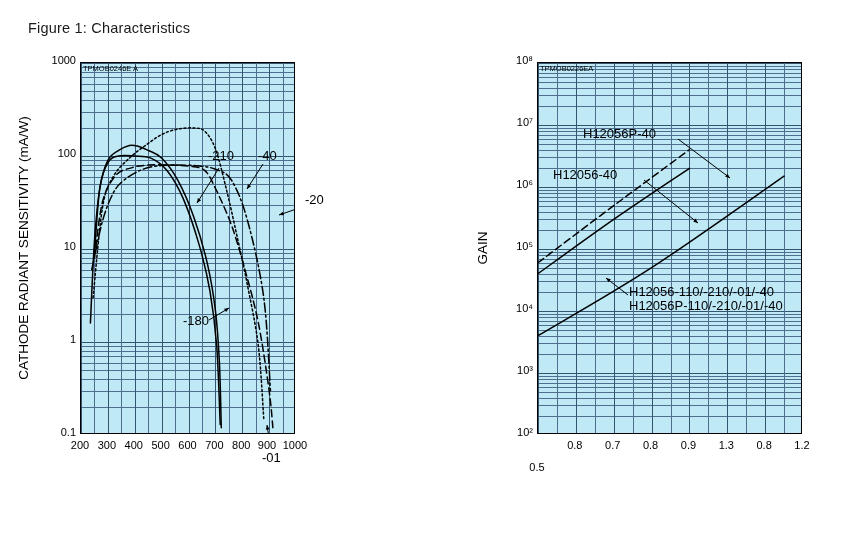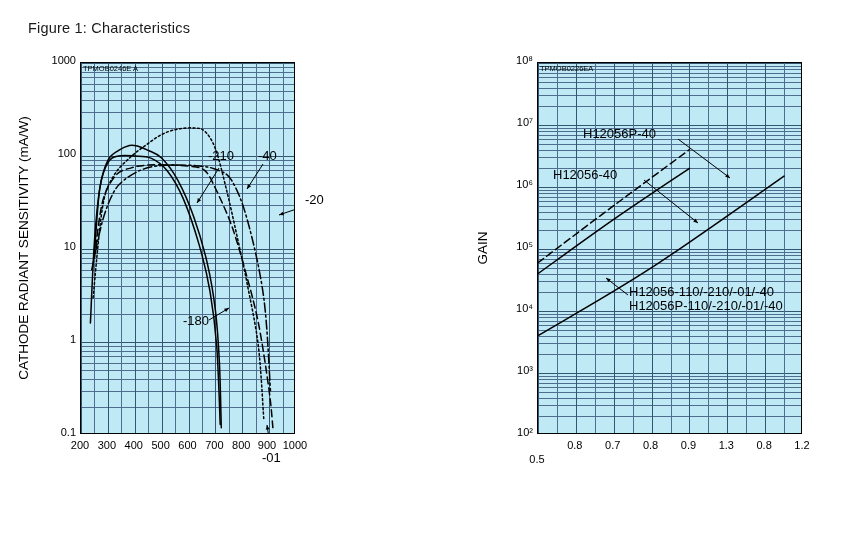--- a/index.html
+++ b/index.html
@@ -258,21 +258,21 @@
         <path d="M 0.00 210.67 C 12.62 201.63, 50.48 173.97, 75.71 156.42 C 100.95 138.86, 138.81 113.85, 151.43 105.34" fill="none" stroke="#000" stroke-width="1.5" stroke-linecap="round" stroke-linejoin="round"></path>
         <path d="M 0.00 272.67 C 18.93 261.34, 72.56 231.26, 113.57 204.66 C 154.58 178.07, 223.99 128.35, 246.07 113.08" fill="none" stroke="#000" stroke-width="1.5" stroke-linecap="round" stroke-linejoin="round"></path>
         <line x1="140" y1="76" x2="192" y2="115" stroke="#000" stroke-width="1"></line>
         <path d="M 192 115 L 187.1475009970625 113.79449038722595 L 189.4840110509144 110.67914364875674 Z" fill="#000"></path>
         <line x1="106" y1="117" x2="160" y2="160" stroke="#000" stroke-width="1"></line>
         <path d="M 160 160 L 155.1844657886874 158.65440338151515 L 157.6102569360516 155.60806101040663 Z" fill="#000"></path>
         <line x1="90" y1="232" x2="68" y2="215" stroke="#000" stroke-width="1"></line>
         <path d="M 68 215 L 72.83465311099768 216.27519774792793 L 70.45356438822076 219.35660668328632 Z" fill="#000"></path>
       </svg>
     </div>
-<div class="tick-label" style="left: -22px; top: 391px; width: 44px;">0.5</div>
+<div class="tick-label" style="left: -22px; top: 399px; width: 44px;">0.5</div>
     <div class="tick-label" style="left: 15.8571px; top: 377px; width: 44px;">0.8</div>
     <div class="tick-label" style="left: 53.7143px; top: 377px; width: 44px;">0.7</div>
     <div class="tick-label" style="left: 91.5714px; top: 377px; width: 44px;">0.8</div>
     <div class="tick-label" style="left: 129.429px; top: 377px; width: 44px;">0.9</div>
     <div class="tick-label" style="left: 167.286px; top: 377px; width: 44px;">1.3</div>
     <div class="tick-label" style="left: 205.143px; top: 377px; width: 44px;">0.8</div>
     <div class="tick-label" style="left: 243px; top: 377px; width: 44px;">1.2</div>
     <div class="tick-label y" style="left: -56px; top: 364px; width: 52px;">10²</div>
     <div class="tick-label y" style="left: -56px; top: 302px; width: 52px;">10³</div>
     <div class="tick-label y" style="left: -56px; top: 240px; width: 52px;">10⁴</div>

